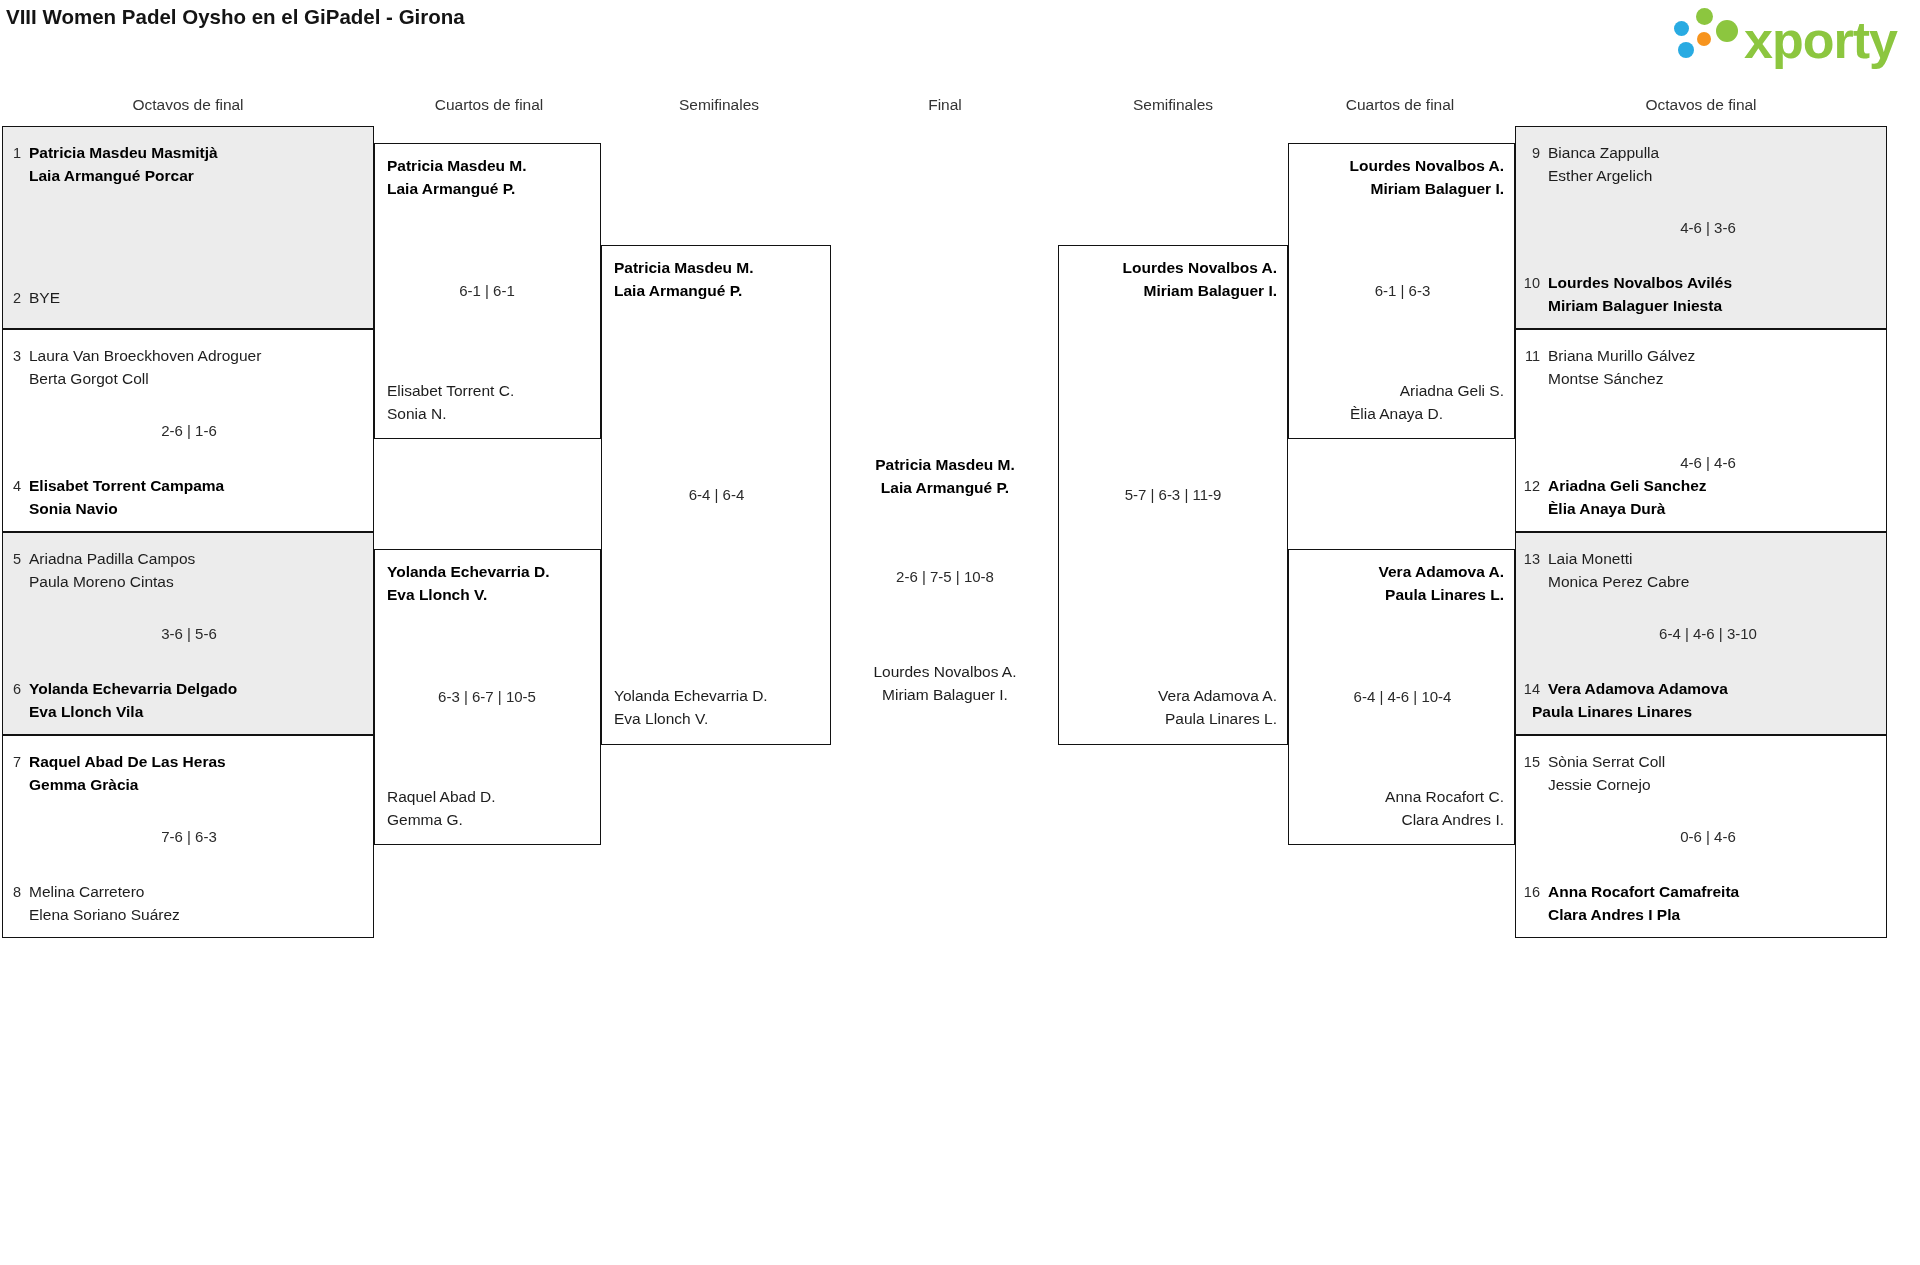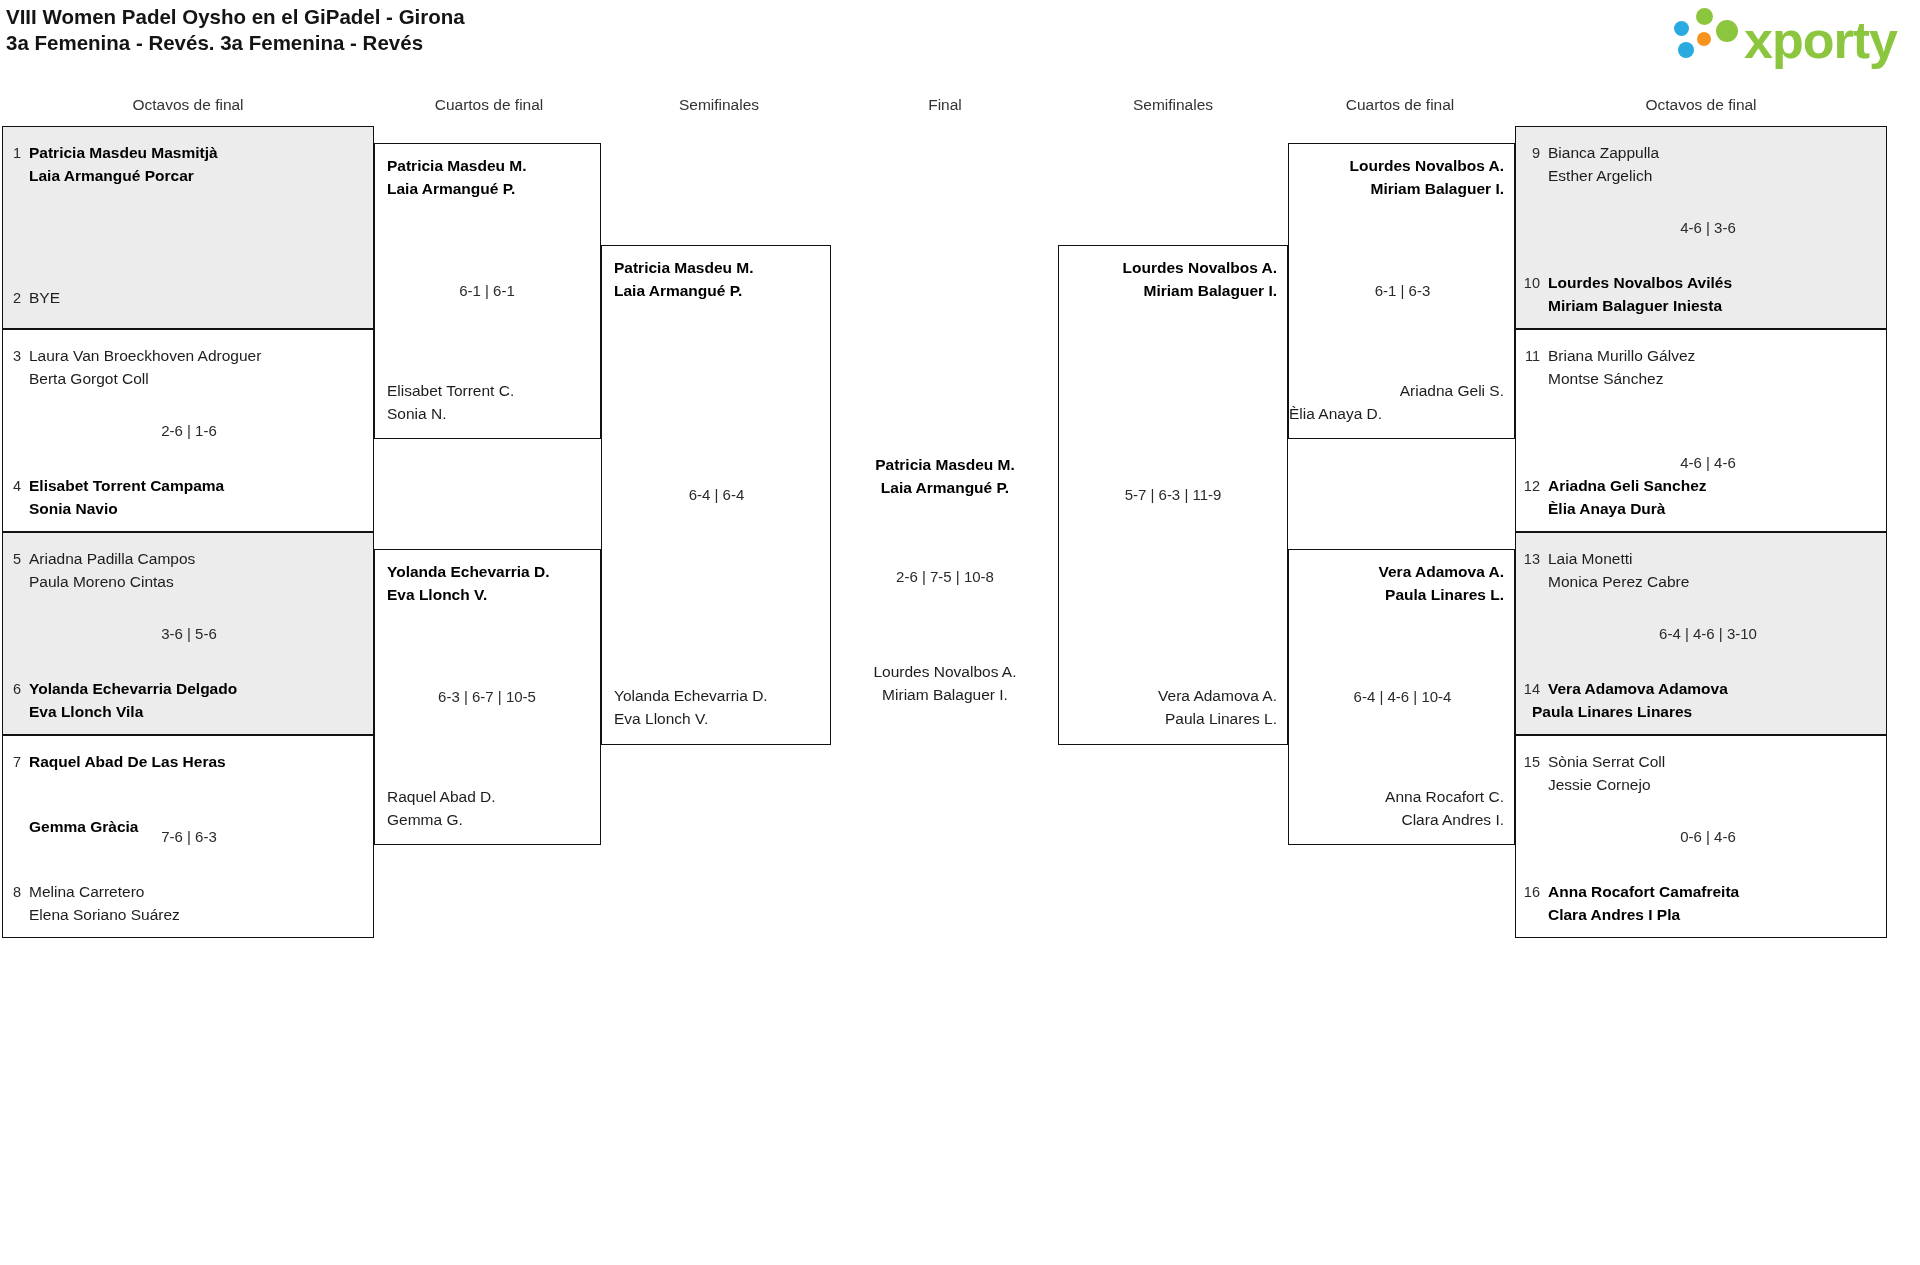--- a/index.html
+++ b/index.html
@@ -107,21 +107,20 @@
   .score.centered { text-align: center; }
 </style>
 </head>
 <body>
 
 <div class="page">
 
   <div class="header">
     <div class="title-block">
       <div class="title-line">VIII Women Padel Oysho en el GiPadel - Girona</div>
-      <div class="title-line">3a Femenina - Revés. 3a Femenina - Revés</div>
     </div>
     <div class="logo">
       <span class="dot" style="left:24px;top:2px;width:17px;height:17px;background:#8cc63f;"></span>
       <span class="dot" style="left:44px;top:14px;width:22px;height:22px;background:#8cc63f;"></span>
       <span class="dot" style="left:2px;top:15px;width:15px;height:15px;background:#29abe2;"></span>
       <span class="dot" style="left:25px;top:26px;width:14px;height:14px;background:#f7941e;"></span>
       <span class="dot" style="left:6px;top:36px;width:16px;height:16px;background:#29abe2;"></span>
       <span class="logo-text">xporty</span>
     </div>
   </div>
@@ -159,21 +158,21 @@
     <span class="team" style="left:26px;top:39px;">Paula Moreno Cintas</span>
     <span class="score centered" style="left:26px;top:92px;width:320px;">3-6 | 5-6</span>
     <span class="seed" style="left:-2px;top:148px;">6</span>
     <span class="team win" style="left:26px;top:146px;">Yolanda Echevarria Delgado</span>
     <span class="team win" style="left:26px;top:169px;">Eva Llonch Vila</span>
   </div>
 
   <div class="box" style="left:2px;top:735px;width:372px;height:203px;">
     <span class="seed" style="left:-2px;top:18px;">7</span>
     <span class="team win" style="left:26px;top:16px;">Raquel Abad De Las Heras</span>
-    <span class="team win" style="left:26px;top:39px;margin-top:42px;">Gemma Gràcia</span>
+    <span class="team win" style="left:26px;top:39px;">Gemma Gràcia</span>
     <span class="score centered" style="left:26px;top:92px;width:320px;">7-6 | 6-3</span>
     <span class="seed" style="left:-2px;top:148px;">8</span>
     <span class="team" style="left:26px;top:146px;">Melina Carretero</span>
     <span class="team" style="left:26px;top:169px;">Elena Soriano Suárez</span>
   </div>
 
   <div class="box" style="left:374px;top:143px;width:227px;height:296px;">
     <span class="team win" style="left:12px;top:12px;">Patricia Masdeu M.</span>
     <span class="team win" style="left:12px;top:35px;">Laia Armangué P.</span>
     <span class="score centered" style="left:12px;top:138px;width:200px;">6-1 | 6-1</span>
@@ -211,21 +210,21 @@
     <span class="score centered" style="left:10px;top:240px;width:208px;">5-7 | 6-3 | 11-9</span>
     <span class="team" style="left:0;top:440px;width:218px;text-align:right;">Vera Adamova A.</span>
     <span class="team" style="left:0;top:463px;width:218px;text-align:right;">Paula Linares L.</span>
   </div>
 
   <div class="box" style="left:1288px;top:143px;width:227px;height:296px;">
     <span class="team win" style="left:0;top:12px;width:215px;text-align:right;">Lourdes Novalbos A.</span>
     <span class="team win" style="left:0;top:35px;width:215px;text-align:right;">Miriam Balaguer I.</span>
     <span class="score centered" style="left:12px;top:138px;width:203px;">6-1 | 6-3</span>
     <span class="team" style="left:0;top:237px;width:215px;text-align:right;">Ariadna Geli S.</span>
-    <span class="team" style="left:0;top:260px;width:215px;text-align:left;">Èlia Anaya D.</span>
+    <span class="team" style="left:0;top:260px;width:215px;text-align:center;">Èlia Anaya D.</span>
   </div>
 
   <div class="box" style="left:1288px;top:549px;width:227px;height:296px;">
     <span class="team win" style="left:0;top:12px;width:215px;text-align:right;">Vera Adamova A.</span>
     <span class="team win" style="left:0;top:35px;width:215px;text-align:right;">Paula Linares L.</span>
     <span class="score centered" style="left:12px;top:138px;width:203px;">6-4 | 4-6 | 10-4</span>
     <span class="team" style="left:0;top:237px;width:215px;text-align:right;">Anna Rocafort C.</span>
     <span class="team" style="left:0;top:260px;width:215px;text-align:right;">Clara Andres I.</span>
   </div>
 

